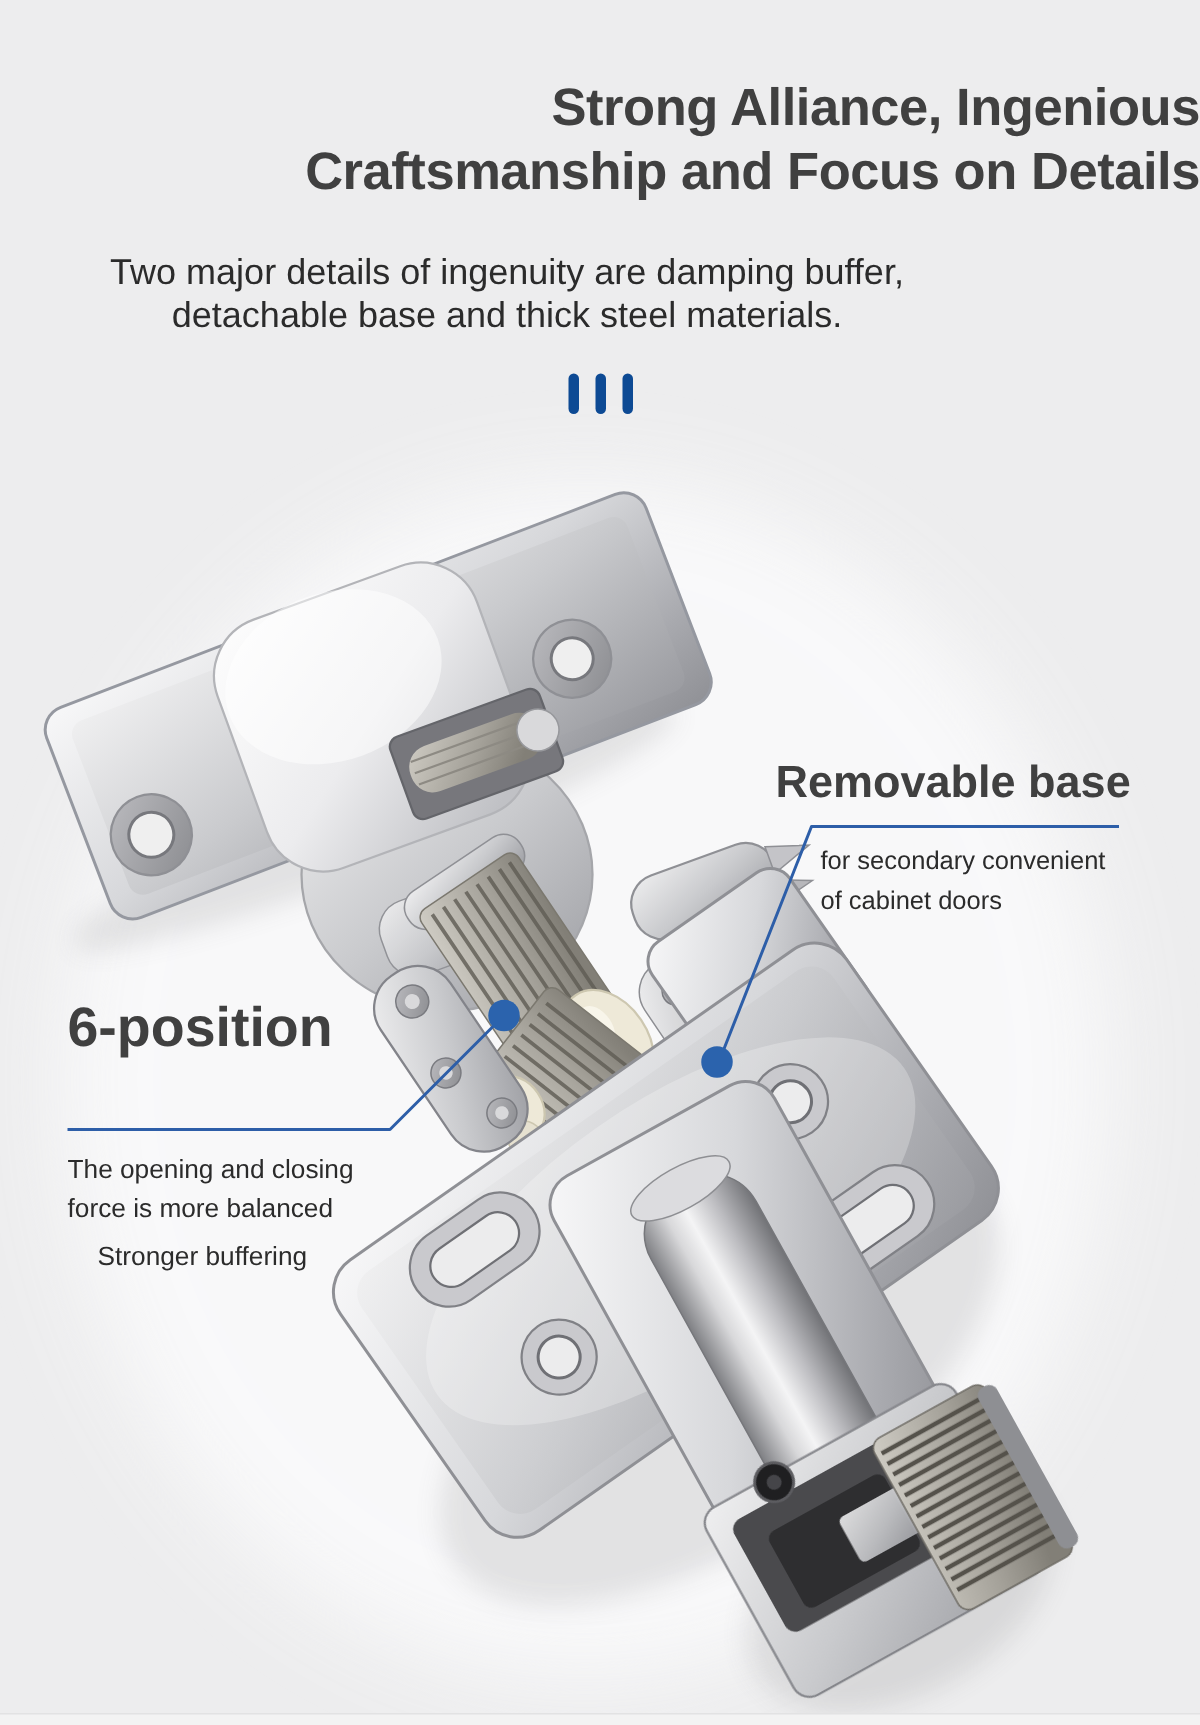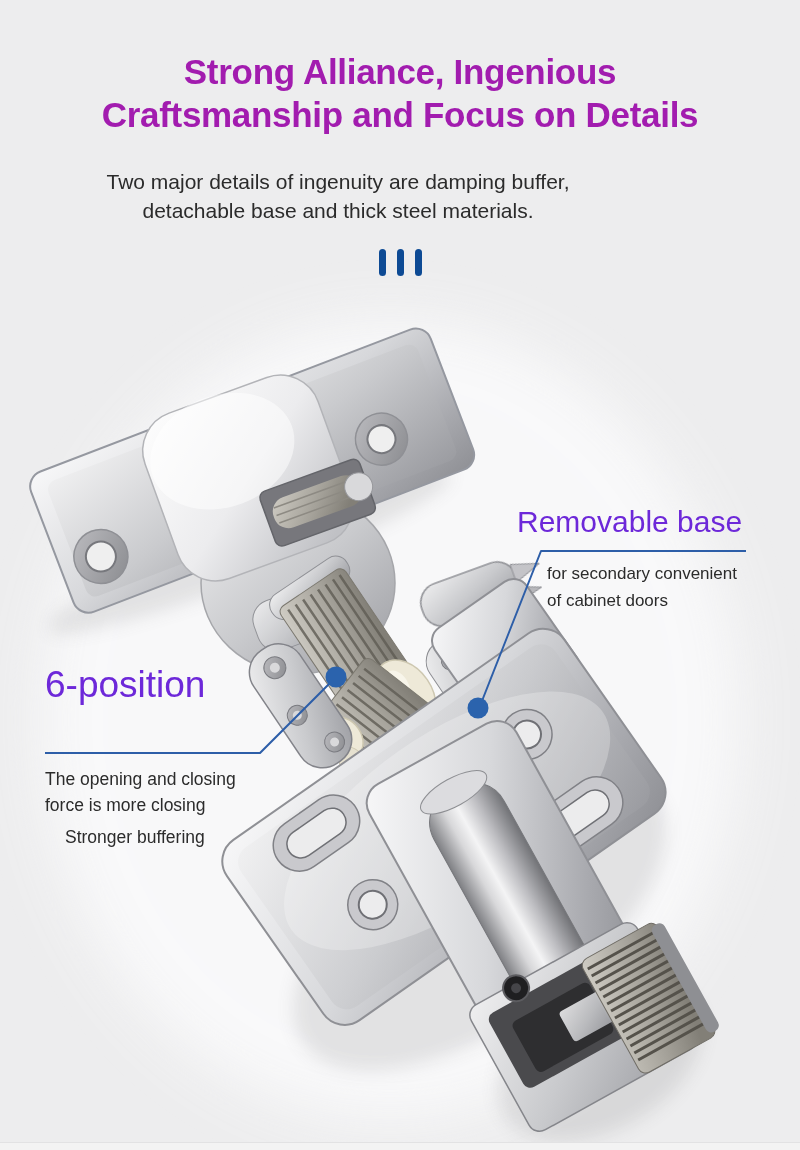--- a/index.html
+++ b/index.html
@@ -4,37 +4,37 @@
 <style>
   html,body { margin:0; padding:0; }
   .canvas {
     position:relative; width:800px; height:1150px;
     background:#ededee; overflow:hidden;
     font-family:"Liberation Sans", sans-serif;
   }
   
   .title {
     position:absolute; top:50px; left:0; width:800px;
-    text-align:center; font-size:35px; font-weight:bold;
-    line-height:43px; color:#a21caf; letter-spacing:-0.3px;
+    text-align:right; font-size:35px; font-weight:bold;
+    line-height:43px; color:#404040; letter-spacing:-0.3px;
   }
   .subtitle {
     position:absolute; top:167px; left:0; width:676px;
-    text-align:center; font-size:21px; font-weight:normal;
+    text-align:center; font-size:24px; font-weight:normal;
     line-height:29px; color:#2b2b2b;
   }
   .divider {
     position:absolute; top:249px; left:0; width:800px;
     display:flex; justify-content:center; gap:11px;
   }
   .divider .bar {
     width:7px; height:27px; border-radius:3.5px; background:#0d4a94;
   }
   
-  .anno-heading { position:absolute; color:#6d28d9; font-weight:normal; }
+  .anno-heading { position:absolute; color:#404040; font-weight:bold; }
   .anno-body  { position:absolute; color:#2b2b2b; font-weight:normal; }
   #anno-right-heading { left:517px; top:504px; font-size:30px; line-height:36px; width:260px; }
   #anno-right-body    { left:547px; top:560px; font-size:17px; line-height:27px; width:230px; }
   #anno-left-heading  { left:45px;  top:662px; font-size:37px; line-height:45px; width:260px; }
   #anno-left-body1    { left:45px;  top:766px; font-size:17.5px; line-height:26px; width:240px; }
   #anno-left-body2    { left:45px;  top:824px; font-size:17.5px; line-height:26px; width:240px;margin-left:20px; }
   
   .art { position:absolute; left:0; top:0; width:800px; height:1150px; }
   .bottom-strip {
     position:absolute; left:0; bottom:0; width:800px; height:7px;
@@ -237,20 +237,20 @@
   <div id="anno-right-body" class="anno-body">
     <div>for secondary convenient</div>
     <div>of cabinet doors</div>
   </div>
 
   <div id="anno-left-heading" class="anno-heading">
     <div>6-position</div>
   </div>
   <div id="anno-left-body1" class="anno-body">
     <div>The opening and closing</div>
-    <div>force is more closing</div>
+    <div>force is more balanced</div>
   </div>
   <div id="anno-left-body2" class="anno-body">
     <div>Stronger buffering</div>
   </div>
 
   <div class="bottom-strip"></div>
 </div>
 
 </body></html>

